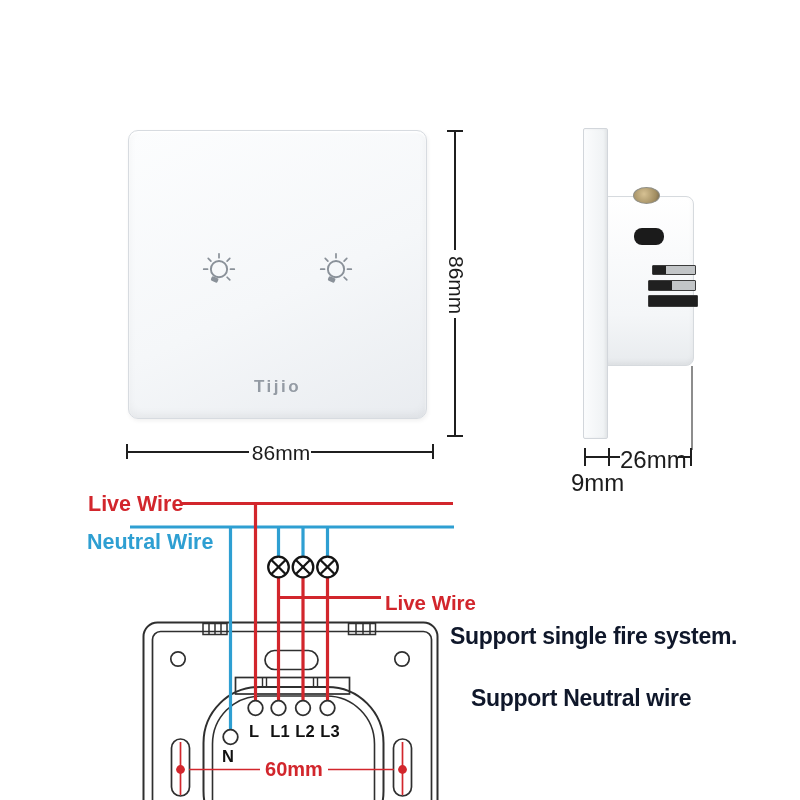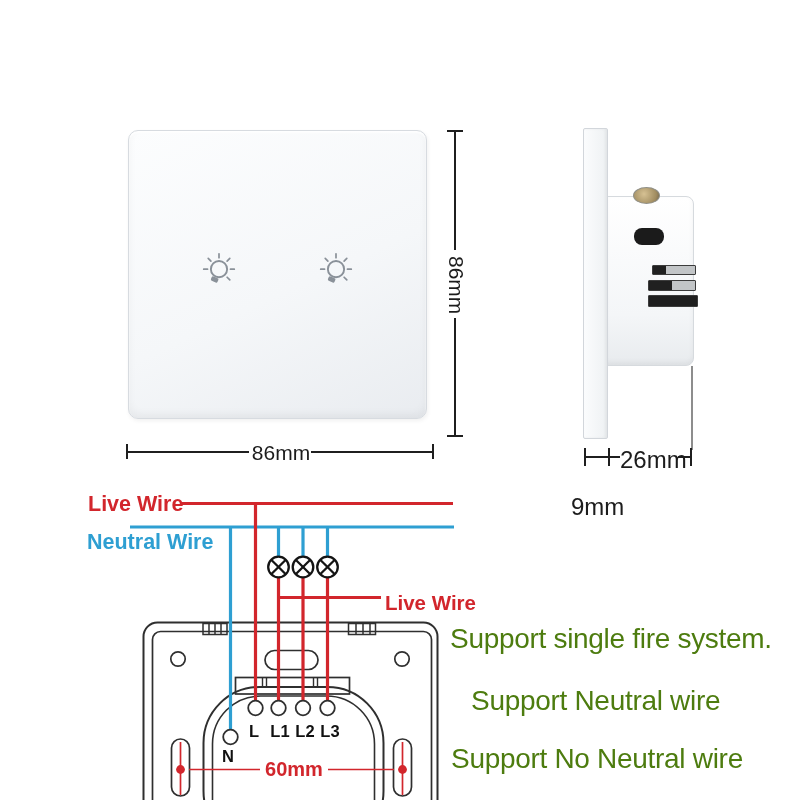--- a/index.html
+++ b/index.html
@@ -53,21 +53,21 @@
   
   .wiring-svg{position:absolute;left:0;top:0;width:800px;height:800px;}
   .wiring-svg text{font-family:"Liberation Sans",sans-serif;}
   .t-live{font-size:21.5px;font-weight:bold;}
   .t-live2{font-size:20.5px;font-weight:bold;}
   .t-neutral{font-size:21.5px;font-weight:bold;}
   .t-term{font-size:16.5px;font-weight:bold;fill:#111;text-anchor:middle;}
   .t-60{font-size:20px;font-weight:bold;text-anchor:middle;}
   
   .feature{
-    position:absolute;font-size:28px;font-weight:normal;color:#4d7c0f;
+    position:absolute;font-size:23px;font-weight:bold;color:#0f172a;
     letter-spacing:-0.3px;white-space:nowrap;
   }
   .f1{left:450px;top:623px;}
   .f2{left:450px;top:685px;margin-left:21px;}
   .f3{left:451px;top:743px;}
 </style>
 </head>
 <body>
 
 <div class="stage">
@@ -94,20 +94,21 @@
           <line x1="22" y1="9" x2="22" y2="5"></line>
           <line x1="30.5" y1="12.5" x2="33.3" y2="9.7"></line>
           <line x1="13.5" y1="12.5" x2="10.7" y2="9.7"></line>
           <line x1="34" y1="21" x2="38" y2="21"></line>
           <line x1="10" y1="21" x2="6" y2="21"></line>
           <line x1="30.5" y1="29.5" x2="33.3" y2="32.3"></line>
         </g>
       </g>
       <rect x="18.5" y="30.2" width="7.5" height="5" rx="1.5" fill="#8a9199" transform="rotate(24 22 21)"></rect>
     </svg>
+    <div class="brand">Tijio</div>
   </div>
 
   <div class="dline" style="left:454px;top:131px;width:2px;height:119px;"></div>
   <div class="dline" style="left:454px;top:318px;width:2px;height:118px;"></div>
   <div class="dline" style="left:447px;top:130px;width:16px;height:2px;"></div>
   <div class="dline" style="left:447px;top:435px;width:16px;height:2px;"></div>
   <div class="dim-label vrot" style="left:443px;top:251px;width:26px;height:68px;">86mm</div>
 
   <div class="dline" style="left:127px;top:451px;width:122px;height:2px;"></div>
   <div class="dline" style="left:311px;top:451px;width:122px;height:2px;"></div>
@@ -123,21 +124,21 @@
   <div class="vent v2"></div>
   <div class="vent v3"></div>
   <div class="ext-line" style="left:691px;top:366px;width:1.5px;height:84px;"></div>
 
   <div class="dline" style="left:584px;top:456px;width:36px;height:2px;"></div>
   <div class="dline" style="left:678px;top:456px;width:14px;height:2px;"></div>
   <div class="dline" style="left:584px;top:448px;width:2px;height:18px;"></div>
   <div class="dline" style="left:608px;top:448px;width:2px;height:18px;"></div>
   <div class="dline" style="left:690px;top:448px;width:2px;height:18px;"></div>
   <div class="dim-label small" style="left:620px;top:446px;width:58px;">26mm</div>
-  <div class="dim-label small" style="left:571px;top:469px;width:50px;margin-top:24px;">9mm</div>
+  <div class="dim-label small" style="left:571px;top:469px;width:50px;">9mm</div>
 
   <svg class="wiring-svg" viewBox="0 0 800 800">
 
     <g stroke="#2f2f2f" fill="none">
       <rect x="143.5" y="622.5" width="294" height="200" rx="14" stroke-width="2"></rect>
       <rect x="152.5" y="631.5" width="279" height="200" rx="8" stroke-width="1.7"></rect>
 
       <g stroke-width="1.5">
         <rect x="203" y="623.5" width="24" height="11"></rect>
         <line x1="209" y1="623.5" x2="209" y2="634.5"></line>
@@ -229,15 +230,14 @@
       </g>
     </g>
 
     <text class="t-live" x="88" y="511" fill="#d2262c">Live Wire</text>
     <text class="t-neutral" x="87" y="549" fill="#2e9fd2">Neutral Wire</text>
     <text class="t-live2" x="385" y="610" fill="#d2262c">Live Wire</text>
   </svg>
 
   <div class="feature f1">Support single fire system.</div>
   <div class="feature f2">Support Neutral wire</div>
-  <div class="feature f3">Support No Neutral wire</div>
 
 </div>
 
 </body></html>

